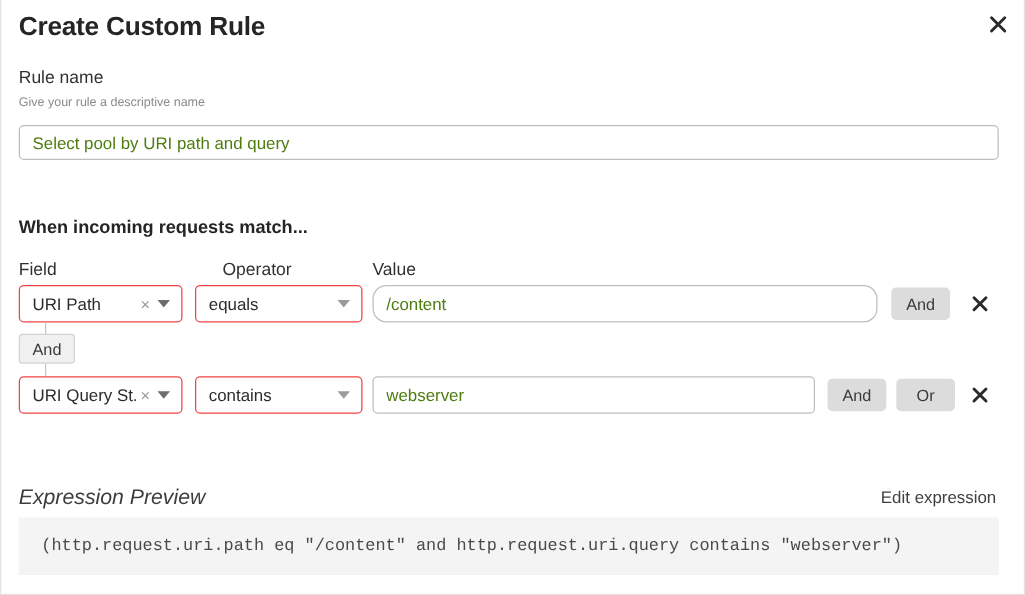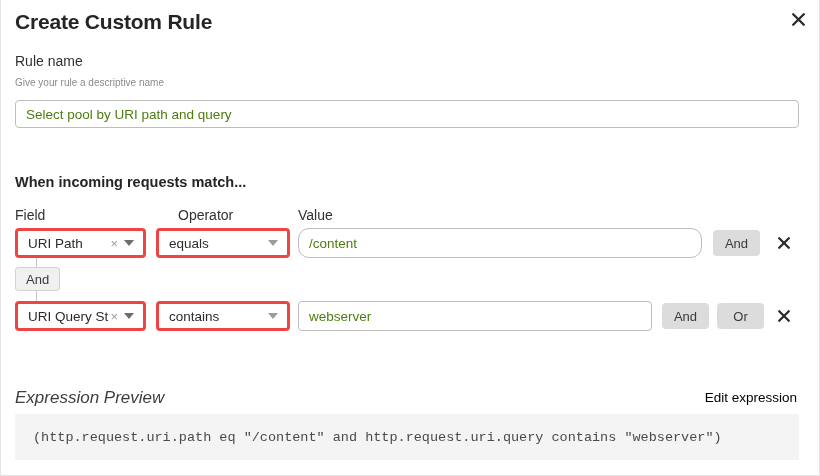--- a/index.html
+++ b/index.html
@@ -104,21 +104,21 @@
 
   .row { position: absolute; left: 0; width: 820px; height: 30px; }
   #row-1 { top: 228px; }
   #row-2 { top: 301px; }
 
   
   .select {
     position: absolute;
     box-sizing: border-box;
     height: 30px;
-    border: 3px solid #ef4444;
+    border: 1px solid #ef4444;
     border-radius: 4px;
     background: #ffffff;
     display: flex;
     align-items: center;
     cursor: pointer;
     padding: 0 6px 0 10px;
   }
   .select .sel-text {
     flex: 1 1 auto;
     font-size: 13.5px;
@@ -221,21 +221,21 @@
     font-size: 17px;
     color: #3d3d3d;
     line-height: 17px;
     font-style: italic;
   }
   #edit-expression-link {
     position: absolute;
     right: 22px;
     top: 389px;
     font-size: 13.5px;
-    color: #000000;
+    color: #404040;
     line-height: 17px;
     text-decoration: none;
     cursor: pointer;
   }
   #expression-code-box {
     position: absolute;
     left: 14px;
     top: 414px;
     width: 784px;
     height: 46px;

